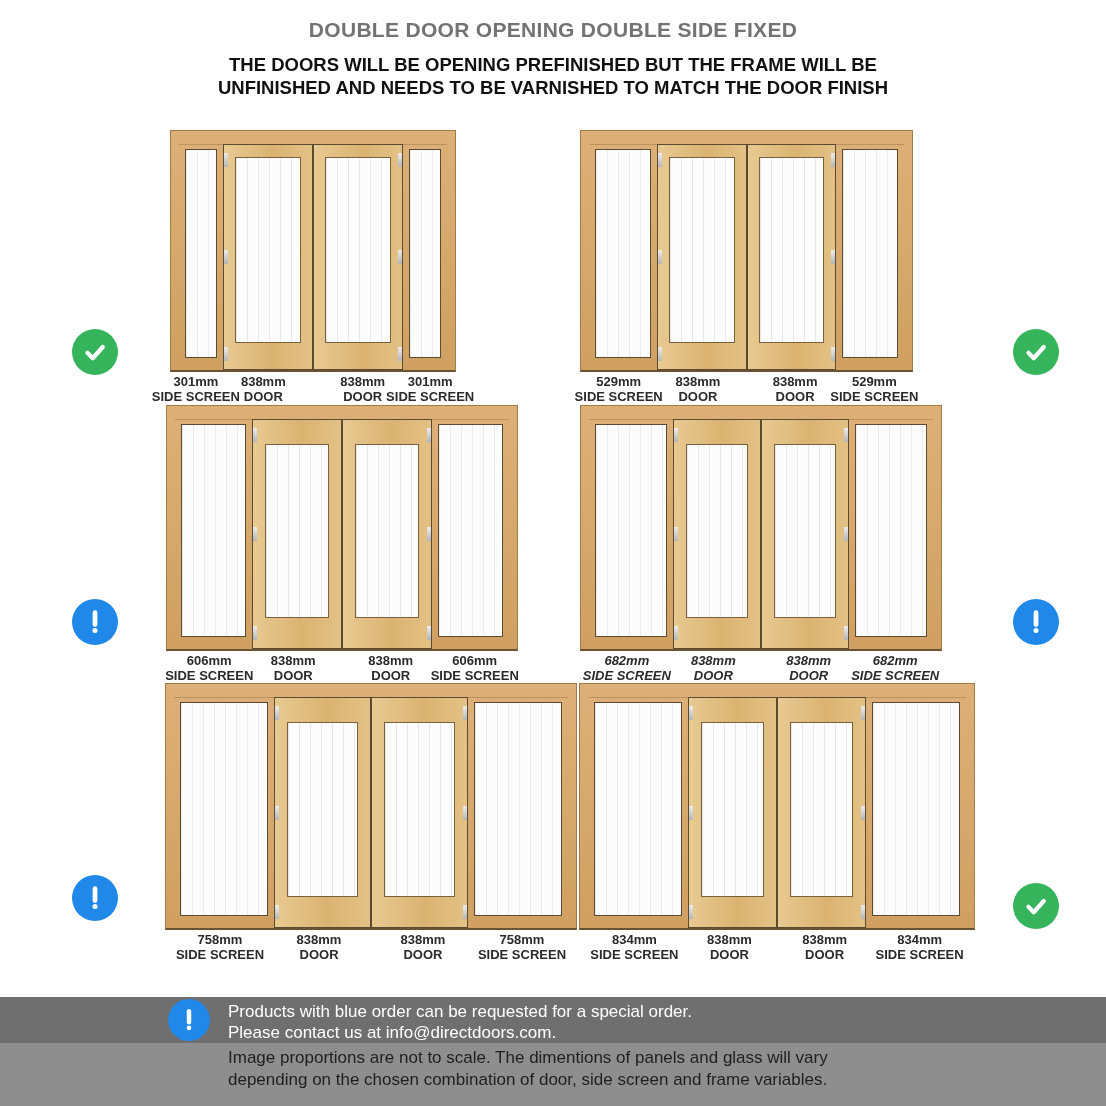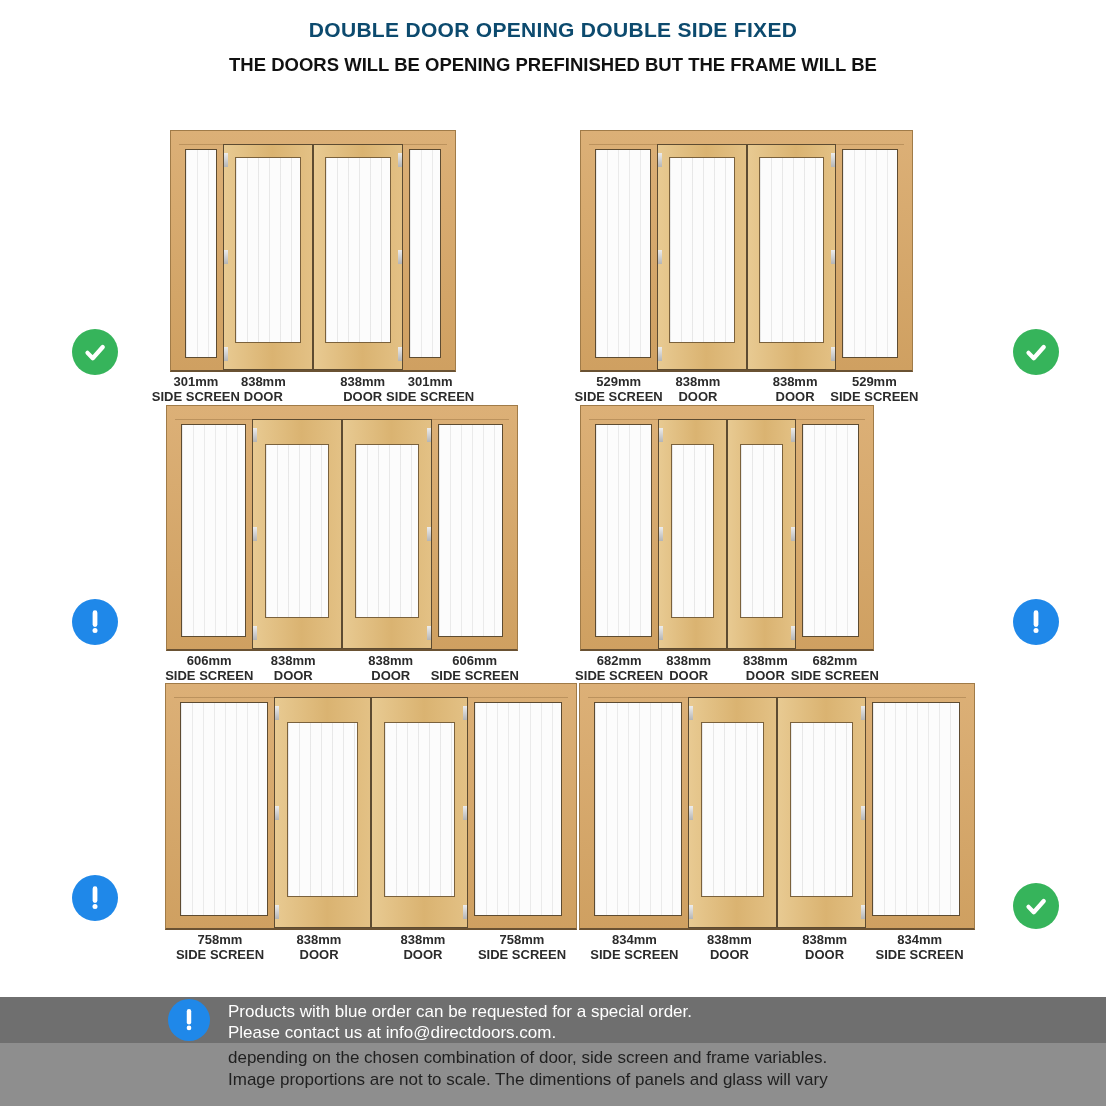--- a/index.html
+++ b/index.html
@@ -1,21 +1,21 @@
 <!DOCTYPE html>
 <html><head>
 <meta charset="utf-8">
 <style>
   html,body{margin:0;padding:0;background:#fff;}
   body{width:1106px;height:1106px;position:relative;overflow:hidden;
        font-family:"Liberation Sans", sans-serif;color:#1c1c1c;}
 
   
   .title{position:absolute;left:0;top:18px;width:1106px;text-align:center;
-         font-size:21px;font-weight:700;letter-spacing:.3px;color:#0c4a6e;}
+         font-size:21px;font-weight:700;letter-spacing:.3px;color:#737373;}
   .subtitle{position:absolute;left:0;top:53px;width:1106px;text-align:center;
             font-size:18.5px;font-weight:700;line-height:23px;color:#111;}
 
   
   .diagram{position:absolute;}
   .frame{position:relative;box-sizing:border-box;
          background:linear-gradient(180deg,#dcb077,#cfa061);
          border:1px solid #a07b48;border-bottom:2px solid #6a5233;
          padding:13px 8px 0 8px;}
   .panels{display:flex;height:100%;box-shadow:inset 0 1px 0 rgba(90,60,20,.25);}
@@ -40,21 +40,21 @@
 
   .labels{display:flex;margin-top:3px;padding:0 8px;}
   .lab{flex-basis:0;min-width:0;flex-shrink:1;display:flex;flex-direction:column;
        align-items:center;overflow:visible;}
   .lab span{white-space:nowrap;font-size:13px;font-weight:700;line-height:14.5px;color:#2b2b2b;}
 
   
   #d0{left:170px;top:130px;width:286px;} #d0 .frame{height:242px;}
   #d1{left:580px;top:130px;width:333px;} #d1 .frame{height:242px;}
   #d2{left:166px;top:405px;width:352px;} #d2 .frame{height:246px;}
-  #d3{left:580px;top:405px;width:294px;} #d3 .frame{height:246px;}
+  #d3{left:580px;top:405px;width:362px;font-style:italic;} #d3 .frame{height:246px;}
   #d4{left:165px;top:683px;width:412px;} #d4 .frame{height:247px;}
   #d5{left:579px;top:683px;width:396px;} #d5 .frame{height:247px;}
 
   
   .badge{position:absolute;width:46px;height:46px;border-radius:50%;
          display:flex;align-items:center;justify-content:center;}
   .badge svg{width:30px;height:30px;display:none;}
   .badge[data-variant="check"]{background:#36b45b;}
   .badge[data-variant="exclamation"]{background:#1f88e9;}
   .badge[data-variant="check"] .ic-check{display:block;}
@@ -72,20 +72,21 @@
   .ficon svg{width:28px;height:28px;}
   .ftext-dark{position:absolute;left:228px;top:1001px;color:#fff;font-size:17px;line-height:21px;}
   .ftext-light{position:absolute;left:228px;top:1047px;color:#1f1f1f;font-size:17px;line-height:22px;}
 </style>
 </head>
 <body>
 
 <div class="title">DOUBLE DOOR OPENING DOUBLE SIDE FIXED</div>
 <div class="subtitle">
   <div>THE DOORS WILL BE OPENING PREFINISHED BUT THE FRAME WILL BE</div>
+  <div>UNFINISHED AND NEEDS TO BE VARNISHED TO MATCH THE DOOR FINISH</div>
 </div>
 
 <div class="diagram row1" id="d0">
   <div class="frame">
     <div class="panels">
       <div class="panel screen" style="flex-grow: 301;">
           <div class="glass"></div>
         </div>
       <div class="panel door dl" style="flex-grow: 838;">
           <div class="leaf">
@@ -385,15 +386,15 @@
   <svg viewBox="0 0 24 24">
       <path d="M12 4.5v9.5" stroke="#fff" stroke-width="3.8" stroke-linecap="round"></path>
       <circle cx="12" cy="18.8" r="2" fill="#fff"></circle>
     </svg>
 </div>
 <div class="ftext-dark">
   <div>Products with blue order can be requested for a special order.</div>
   <div>Please contact us at info@directdoors.com.</div>
 </div>
 <div class="ftext-light">
+  <div>Image proportions are not to scale. The dimentions of panels and glass will vary</div>
   <div>depending on the chosen combination of door, side screen and frame variables.</div>
-  <div>Image proportions are not to scale. The dimentions of panels and glass will vary</div>
 </div>
 
 </body></html>

